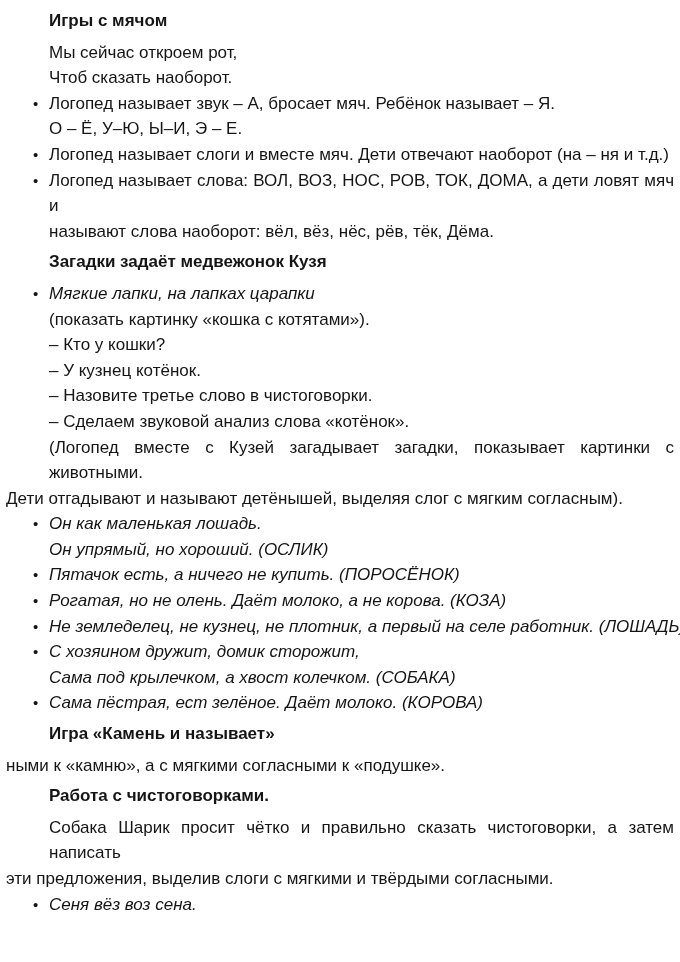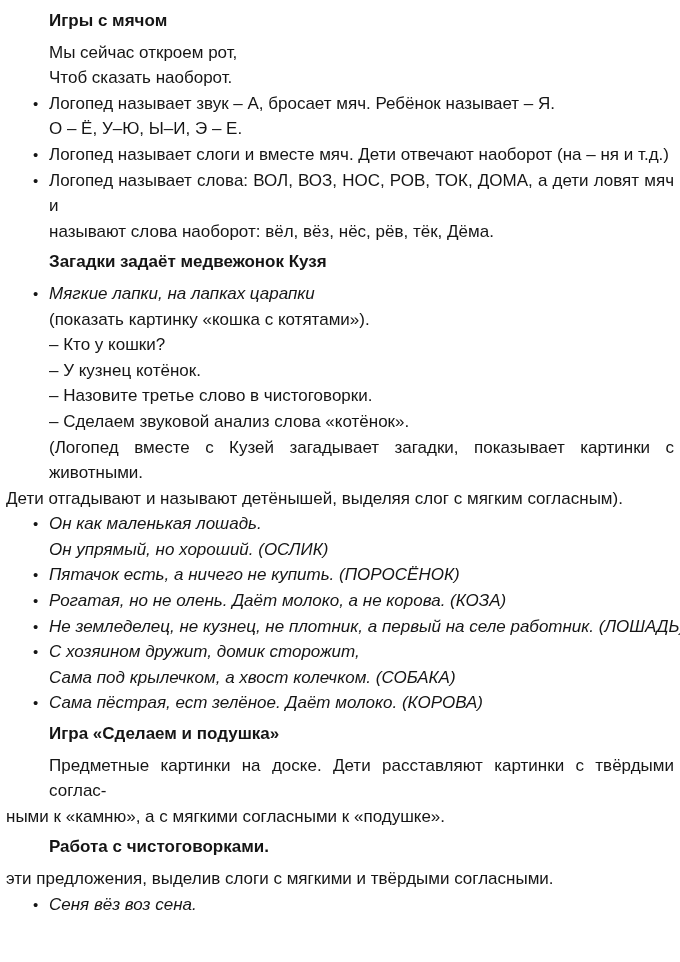--- a/index.html
+++ b/index.html
@@ -96,28 +96,28 @@
       <div class="line indent italic"><span class="dot">•</span><span>Не земледелец, не кузнец, не плотник, а первый на селе работник. (ЛОШАДЬ)</span></div>
     </div>
     <div class="block bullet">
       <div class="line indent italic"><span class="dot">•</span><span>С хозяином дружит, домик сторожит,</span></div>
       <div class="line indent italic"><span>Сама под крылечком, а хвост колечком. (СОБАКА)</span></div>
     </div>
     <div class="block bullet">
       <div class="line indent italic"><span class="dot">•</span><span>Сама пёстрая, ест зелёное. Даёт молоко. (КОРОВА)</span></div>
     </div>
     <div class="block heading">
-      <div class="line indent"><span>Игра «Сделаем и подушка»</span></div>
+      <div class="line indent"><span>Игра «Камень и называет»</span></div>
     </div>
     <div class="block paragraph">
-      <div class="line indent justify"><span>Предметные картинки на доске. Дети расставляют картинки с твёрдыми соглас-</span></div>
       <div class="line"><span>ными к «камню», а с мягкими согласными к «подушке».</span></div>
     </div>
     <div class="block heading">
       <div class="line indent"><span>Работа с чистоговорками.</span></div>
     </div>
     <div class="block paragraph">
+      <div class="line indent justify"><span>Собака Шарик просит чётко и правильно сказать чистоговорки, а затем написать</span></div>
       <div class="line"><span>эти предложения, выделив слоги с мягкими и твёрдыми согласными.</span></div>
     </div>
     <div class="block bullet">
       <div class="line indent italic"><span class="dot">•</span><span>Сеня вёз воз сена.</span></div>
     </div>
   </div>
 
 </body></html>

